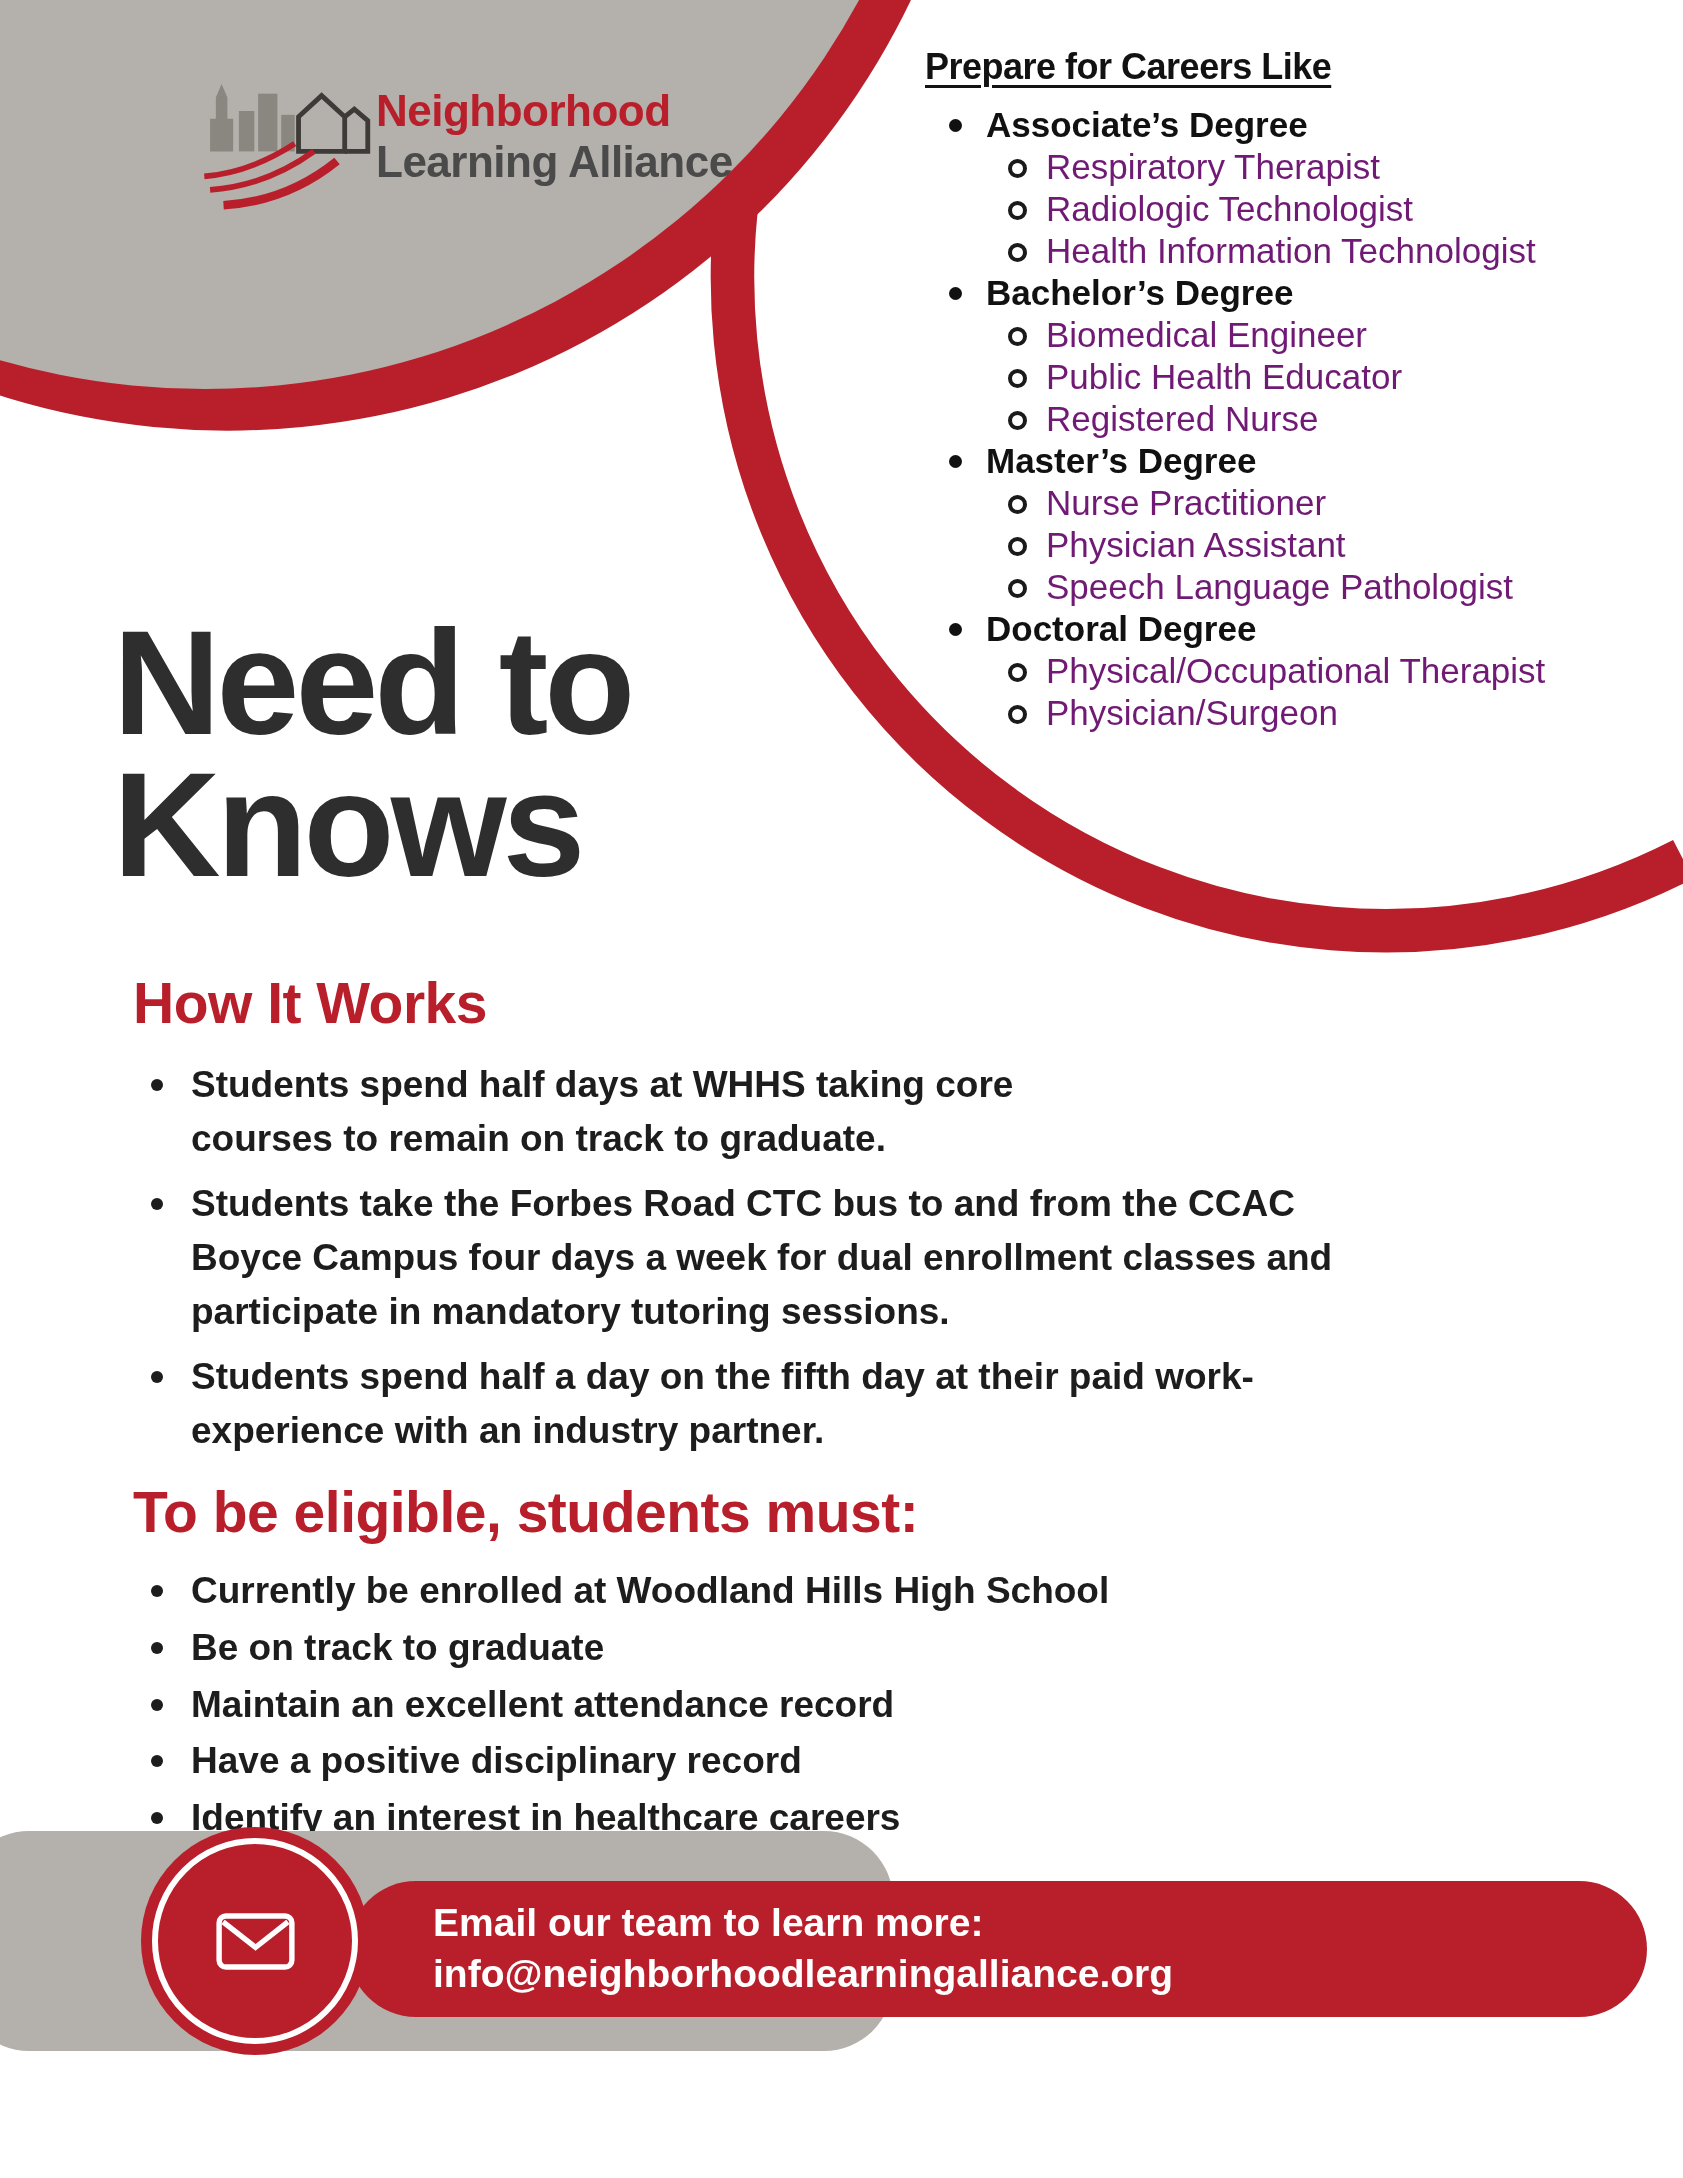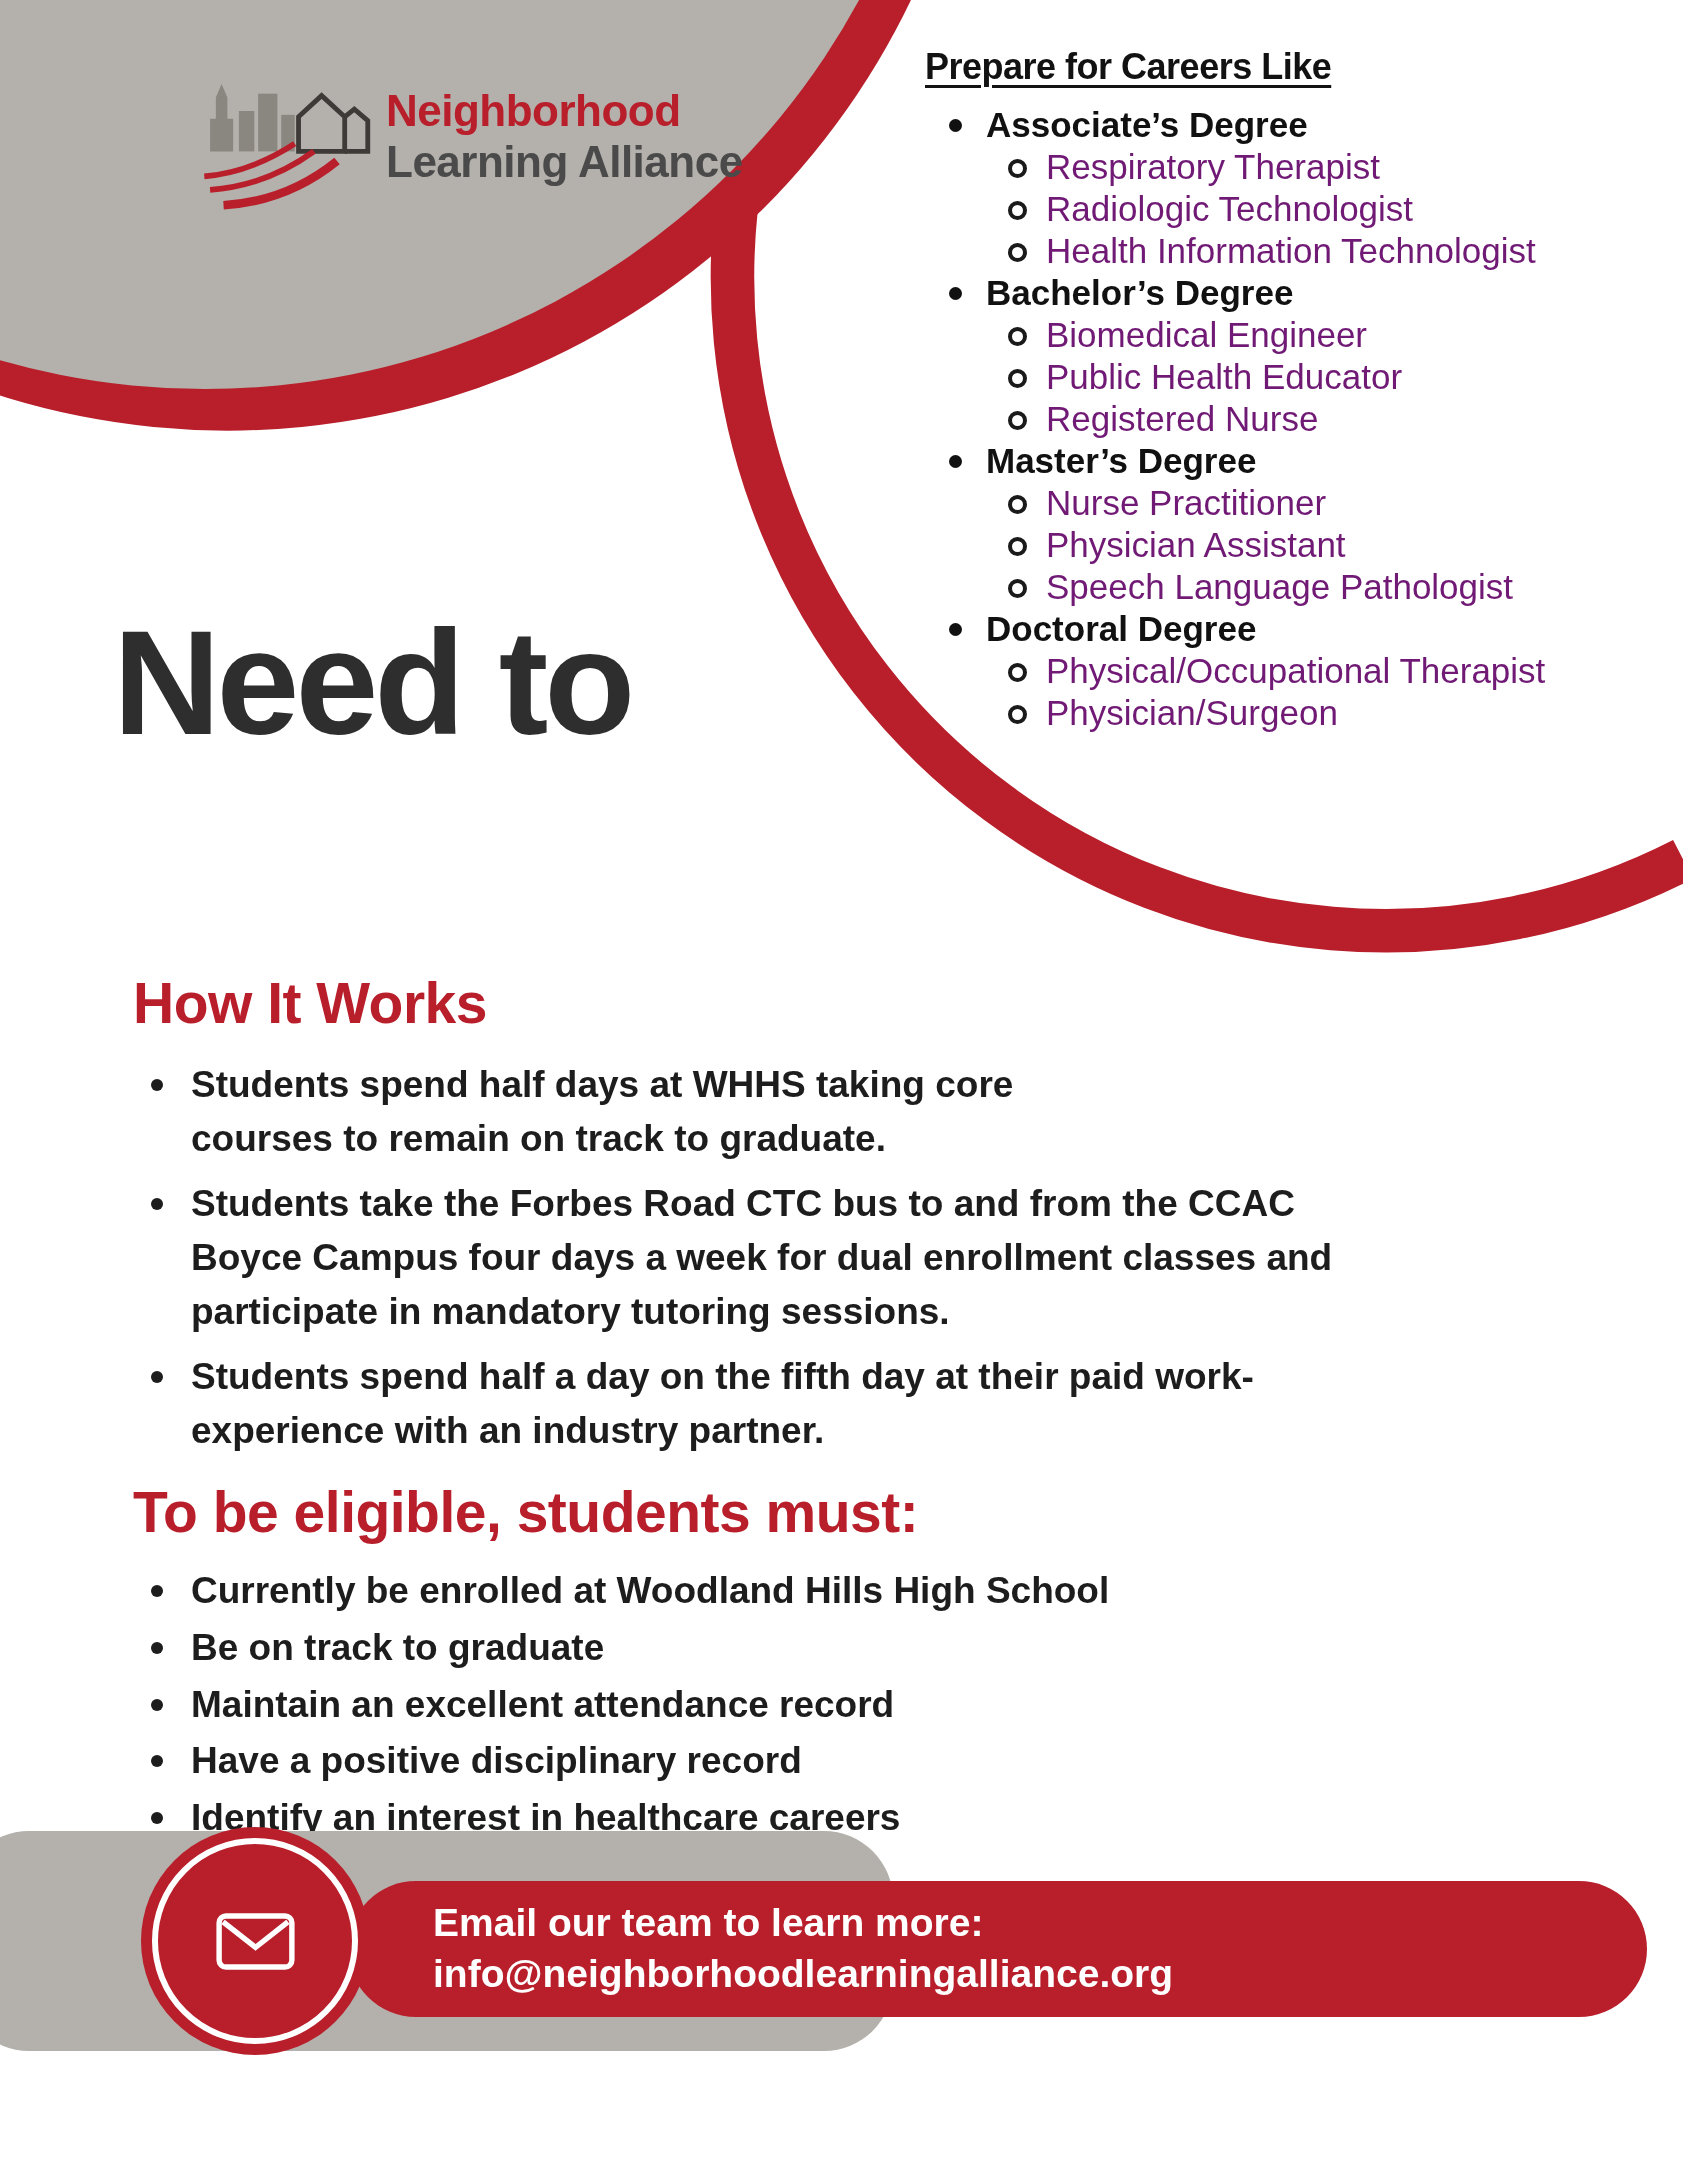--- a/index.html
+++ b/index.html
@@ -14,21 +14,21 @@
     font-family:"Liberation Sans",sans-serif;
   }
   .deco{position:absolute;left:0;top:0;width:1683px;height:2178px;pointer-events:none;}
   .arc{stroke:var(--red);fill:none;}
   .blob-red{fill:var(--red);}
   .blob-gray{fill:var(--gray);}
 
   
   .logo{position:absolute;left:198px;top:61px;display:flex;align-items:center;}
   .logo-icon{width:178px;height:150px;flex:0 0 auto;}
-  .logo-text{margin-left:10px;font-weight:bold;font-size:44px;line-height:1.16;letter-spacing:-0.5px;}
+  .logo-text{font-weight:bold;font-size:44px;line-height:1.16;letter-spacing:-0.5px;}
   .logo-line1{color:var(--red);}
   .logo-line2{color:#4a4a4a;}
 
   
   .careers{position:absolute;left:925px;top:46px;width:758px;}
   .careers-title{
     margin:0 0 16px 0;font-size:36px;font-weight:bold;color:#121212;letter-spacing:-0.5px;
     text-decoration:underline;text-decoration-thickness:3px;text-underline-offset:6px;
   }
   .careers ul{list-style:none;margin:0;padding:0;}
@@ -129,21 +129,21 @@
         <li class="degree">Master’s Degree</li>
         <li class="career">Nurse Practitioner</li>
         <li class="career">Physician Assistant</li>
         <li class="career">Speech Language Pathologist</li>
         <li class="degree">Doctoral Degree</li>
         <li class="career">Physical/Occupational Therapist</li>
         <li class="career">Physician/Surgeon</li>
       </ul>
   </div>
 
-  <h1 class="main-title"><span>Need to</span><br></h1>
+  <h1 class="main-title"><span>Need to</span><br><span>Knows</span></h1>
 
   <div class="content">
     <h2>How It Works</h2>
     <ul id="hiw-list">
         <li>Students spend half days at WHHS taking core
 courses to remain on track to graduate.</li>
         <li>Students take the Forbes Road CTC bus to and from the CCAC
 Boyce Campus four days a week for dual enrollment classes and
 participate in mandatory tutoring sessions.</li>
         <li>Students spend half a day on the fifth day at their paid work-

